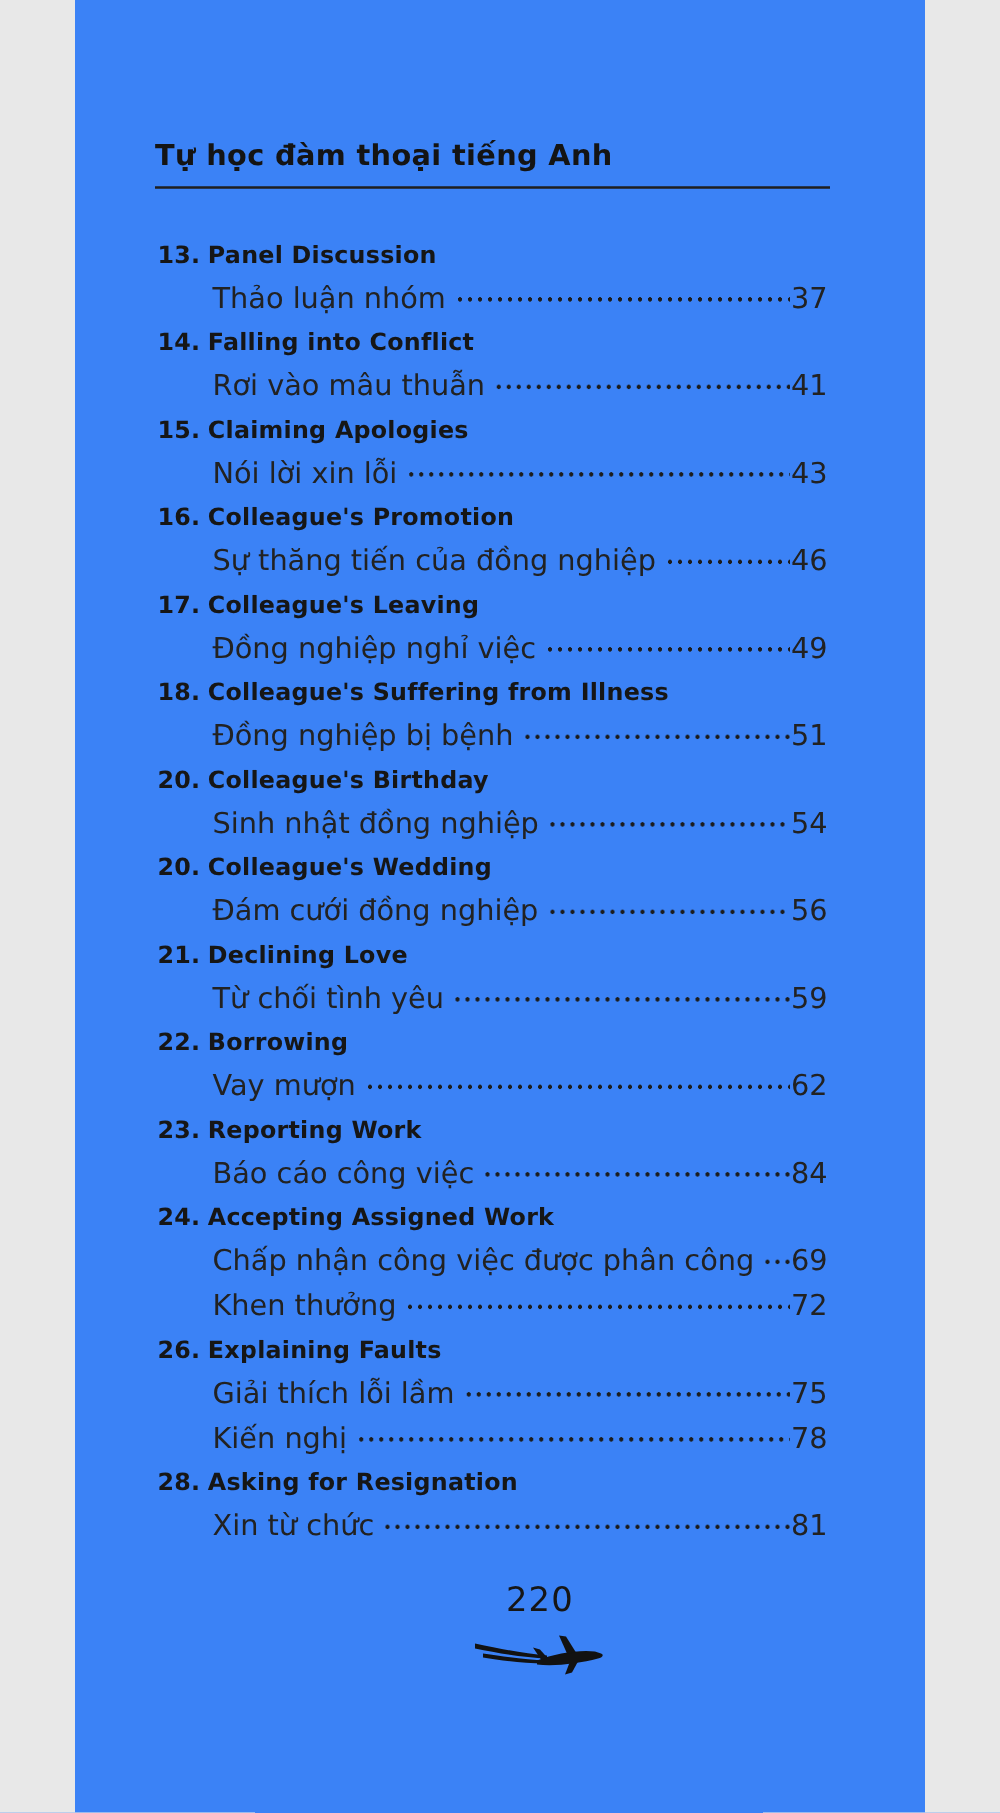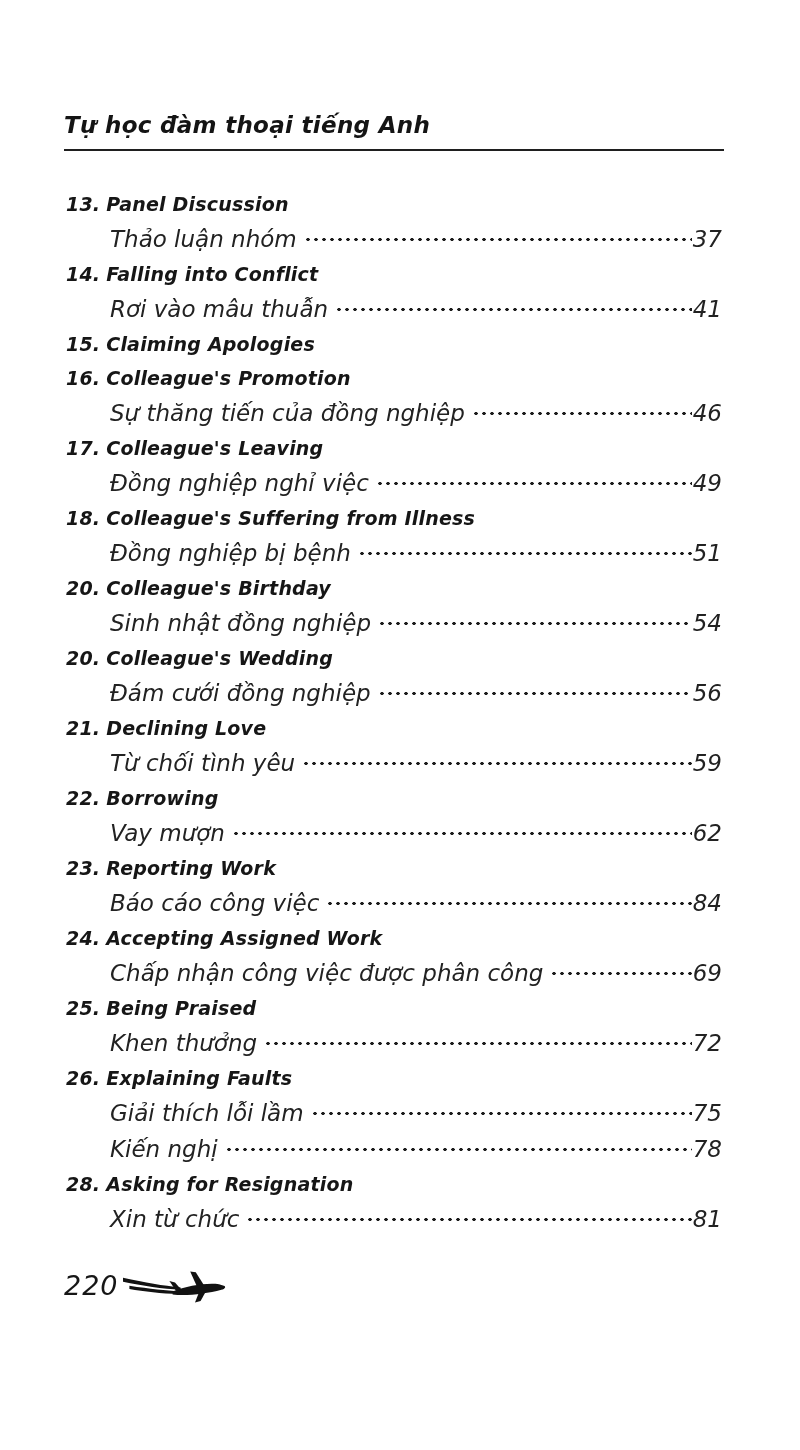--- a/index.html
+++ b/index.html
@@ -1,27 +1,26 @@
 <!DOCTYPE html>
 <html><head>
 <meta charset="utf-8">
 <style>
   * { margin: 0; padding: 0; box-sizing: border-box; }
   html, body { background: #e8e8e8; }
   body { font-family: "DejaVu Sans", sans-serif; }
 
   .page {
     position: relative;
-    width: 800px;
+    width: 680px;
     height: 1450px;
     margin: 0 auto;
-    background: #ffffff;
+    background: #3b82f6;
     color: #1a1a1a;
     overflow: hidden;
-    font-style: italic;
   }
 
   .header {
     margin: 110px 76px 0 64px;
     border-bottom: 2px solid #1f1f1f;
     padding-bottom: 9px;
   }
   .header-title {
     font-size: 23px;
     font-weight: 700;
@@ -67,20 +66,21 @@
     min-width: 26px;
     text-align: right;
     white-space: nowrap;
   }
 
   .footer {
     margin: 26px 0 0 64px;
     display: flex;
     align-items: center;
     gap: 4px;
+    flex-direction: column;
   }
   .footer-page-number {
     font-size: 27px;
     color: #161616;
     letter-spacing: 1px;
   }
   .airplane { width: 104px; height: 44px; display: block; }
 </style>
 </head>
 <body>
@@ -103,20 +103,25 @@
       <div class="toc-entry">
         <div class="en-line"><span class="en-num">14.</span><span class="en-title">Falling into Conflict</span></div>
         <div class="vi-line">
           <span class="vi-title">Rơi vào mâu thuẫn</span>
           <span class="leader"></span>
           <span class="page-num">41</span>
         </div>
       </div>
       <div class="toc-entry">
         <div class="en-line"><span class="en-num">15.</span><span class="en-title">Claiming Apologies</span></div>
+        <div class="vi-line">
+          <span class="vi-title">Nói lời xin lỗi</span>
+          <span class="leader"></span>
+          <span class="page-num">43</span>
+        </div>
       </div>
       <div class="toc-entry">
         <div class="en-line"><span class="en-num">16.</span><span class="en-title">Colleague's Promotion</span></div>
         <div class="vi-line">
           <span class="vi-title">Sự thăng tiến của đồng nghiệp</span>
           <span class="leader"></span>
           <span class="page-num">46</span>
         </div>
       </div>
       <div class="toc-entry">
@@ -177,21 +182,20 @@
       </div>
       <div class="toc-entry">
         <div class="en-line"><span class="en-num">24.</span><span class="en-title">Accepting Assigned Work</span></div>
         <div class="vi-line">
           <span class="vi-title">Chấp nhận công việc được phân công</span>
           <span class="leader"></span>
           <span class="page-num">69</span>
         </div>
       </div>
       <div class="toc-entry">
-        <div class="en-line"><span class="en-num">25.</span><span class="en-title">Being Praised</span></div>
         <div class="vi-line">
           <span class="vi-title">Khen thưởng</span>
           <span class="leader"></span>
           <span class="page-num">72</span>
         </div>
       </div>
       <div class="toc-entry">
         <div class="en-line"><span class="en-num">26.</span><span class="en-title">Explaining Faults</span></div>
         <div class="vi-line">
           <span class="vi-title">Giải thích lỗi lầm</span>

